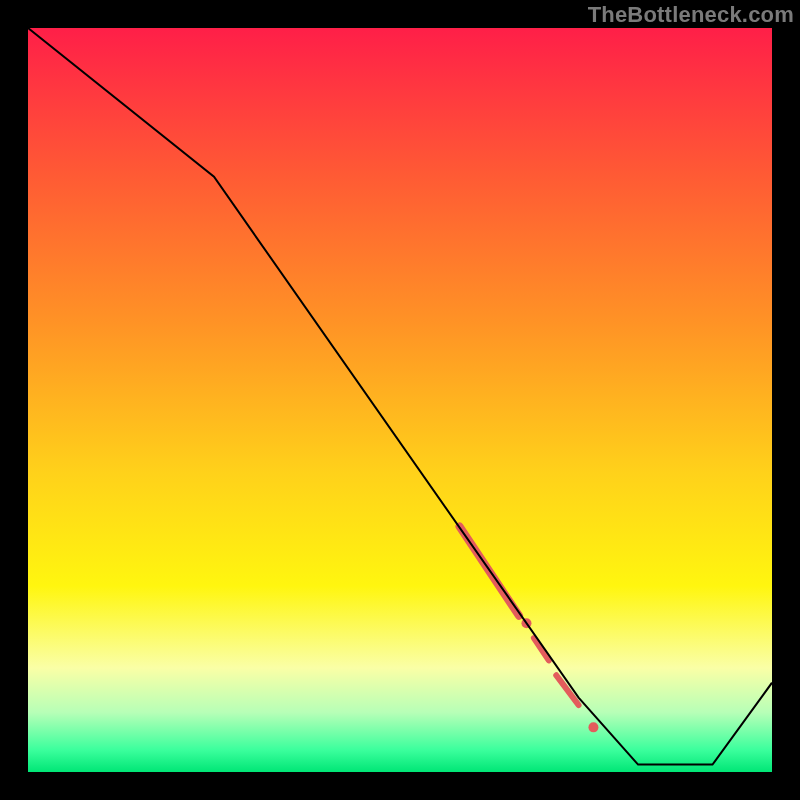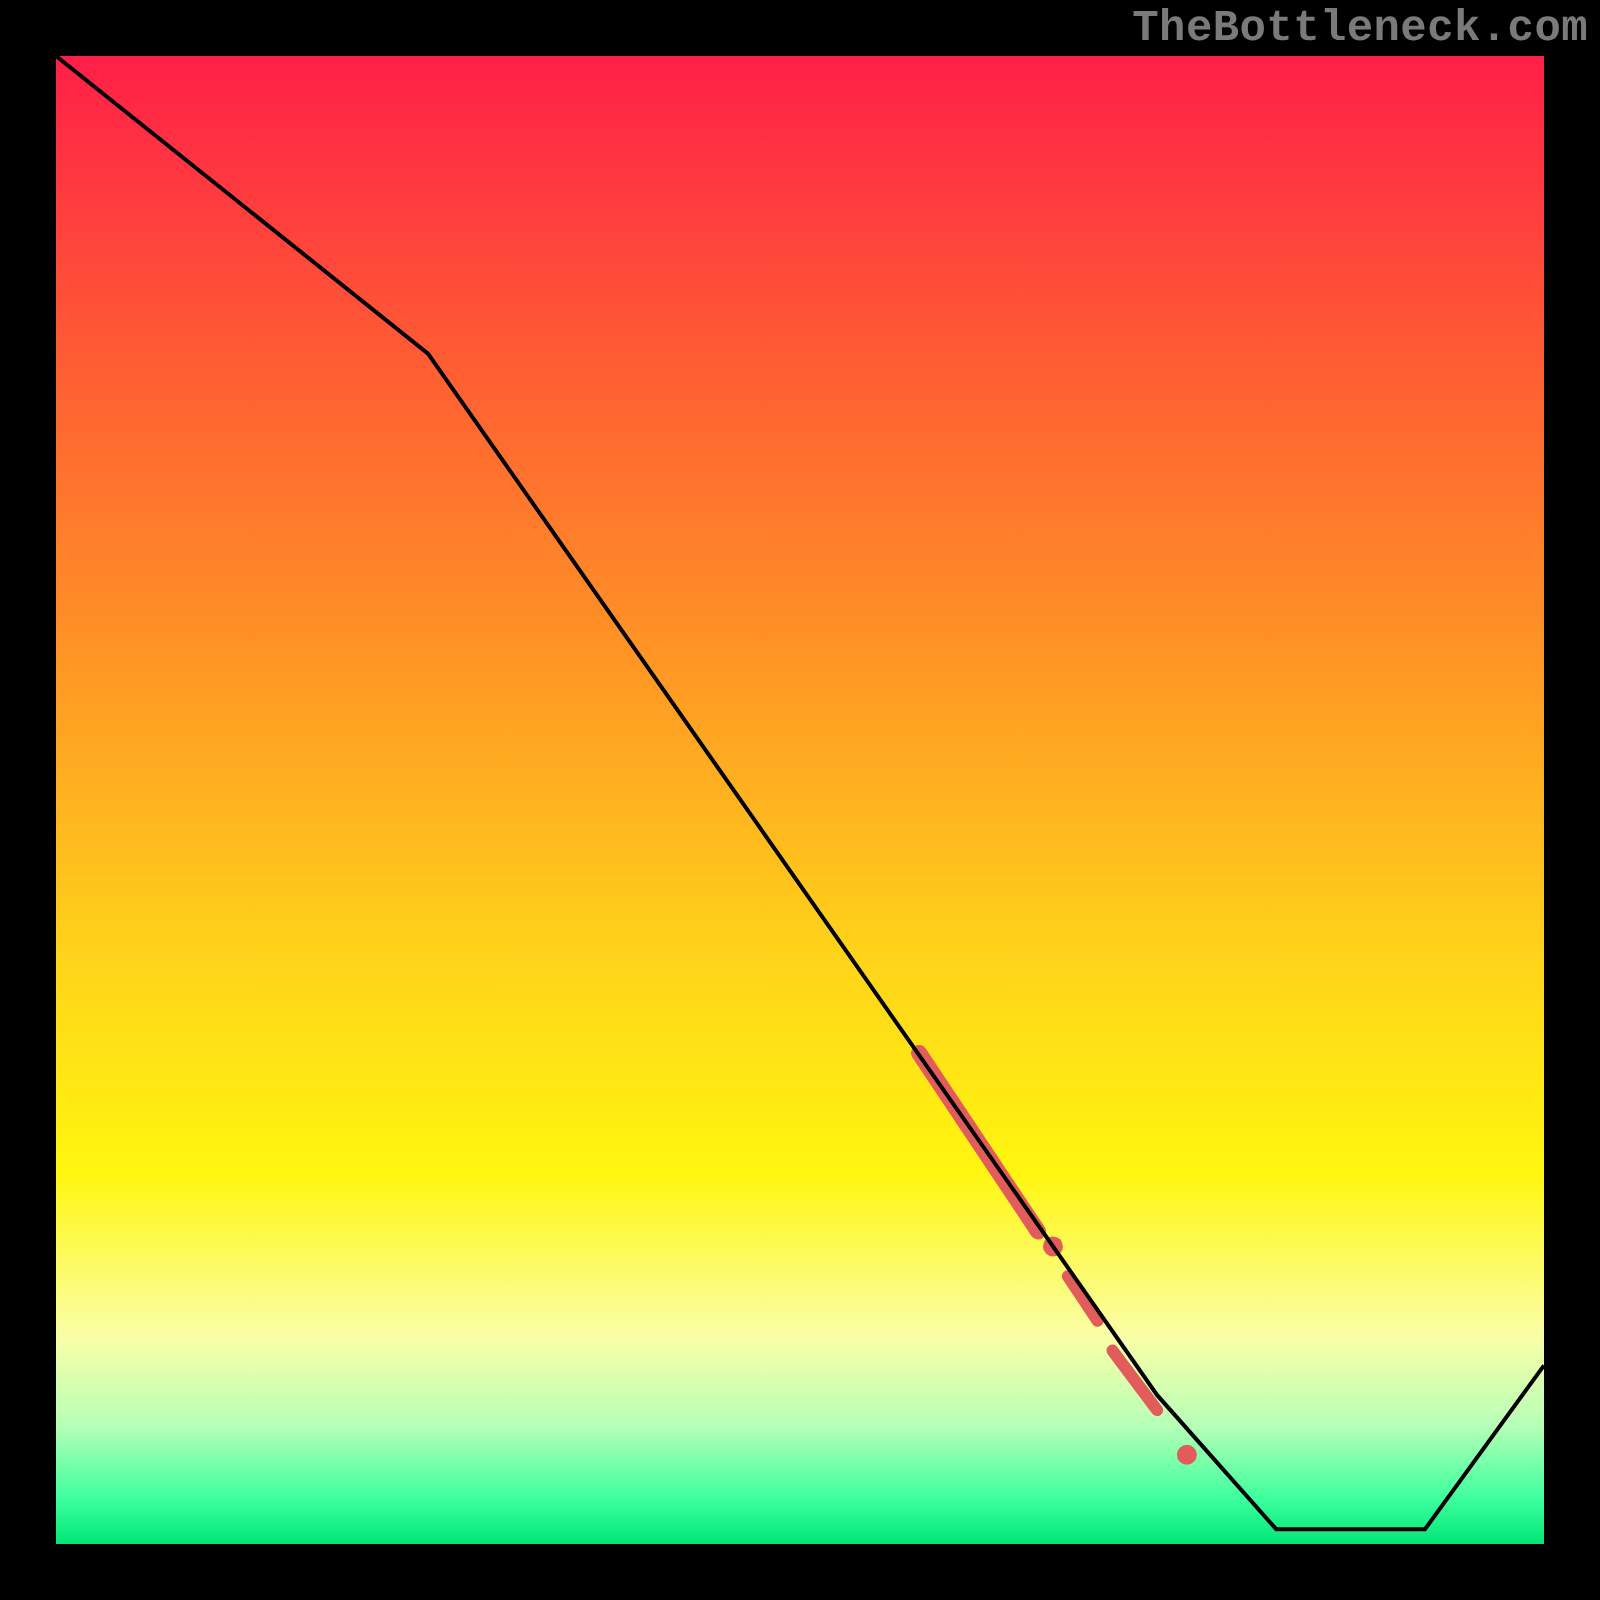--- a/index.html
+++ b/index.html
@@ -10,21 +10,20 @@
     overflow: hidden;
     background: #000;
     font-family: Arial, Helvetica, sans-serif;
   }
   .frame {
     position: absolute;
     left: 0; top: 0;
     width: 800px;
     height: 800px;
     background: #000;
-    font-family: Liberation Mono, monospace;
   }
   .watermark {
     position: absolute;
     top: 2px;
     right: 6px;
     color: #7a7a7a;
     font-weight: 700;
     font-size: 22px;
     letter-spacing: 0.2px;
   }

